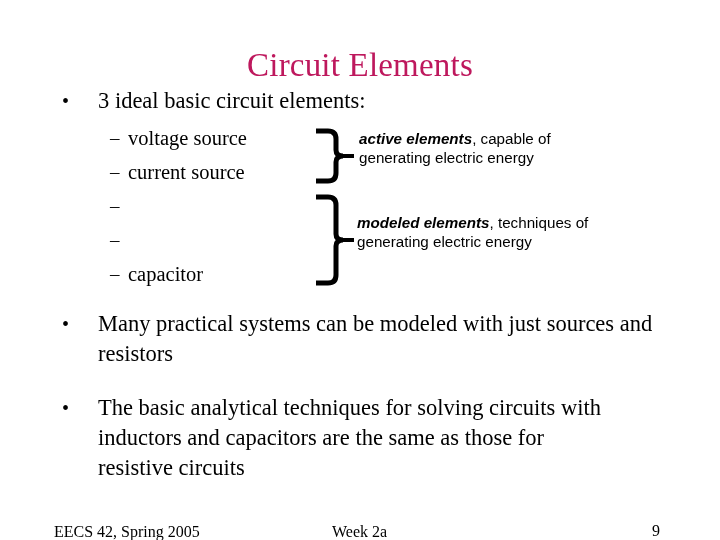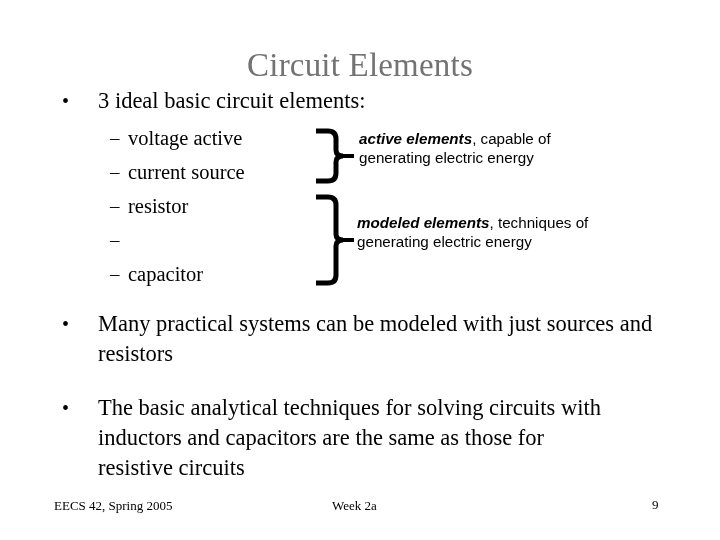--- a/index.html
+++ b/index.html
@@ -29,21 +29,21 @@
   .slide-title {
     position: absolute;
     left: 0;
     top: 24px;
     width: 720px;
     text-align: center;
     font-family: "Liberation Serif", "DejaVu Serif", serif;
     font-size: 33px;
     line-height: 38px;
     font-weight: normal;
-    color: #737373;
+    color: #be185d;
     letter-spacing: 0.2px;
   }
 
   
   .body-area {
     position: absolute;
     left: 0;
     top: 0;
     width: 720px;
     height: 540px;
@@ -128,24 +128,25 @@
   .footer {
     position: absolute;
     left: 0;
     top: 496px;
     width: 720px;
     height: 22px;
   }
   .footer-item {
     position: absolute;
     font-family: "Liberation Serif", "DejaVu Serif", serif;
-    font-size: 13px;
+    font-size: 16px;
     line-height: 16px;
     color: #000000;
     white-space: nowrap;
+    margin-top: 26px;
   }
   .footer-left   { left: 54px;  top: 2px; }
   .footer-center { left: 332px; top: 2px; }
   .footer-right  { left: 652px; top: 1px; }
 </style>
 </head>
 <body>
 
 <div class="slide">
 
@@ -153,31 +154,30 @@
 
   <div class="body-area">
 
     <div class="bullet-row lvl1" style="top:86px; width:600px;">
       <span class="bullet-mark">•</span>
       <span class="bullet-text">3 ideal basic circuit elements:</span>
     </div>
 
     <div class="bullet-row lvl2" style="top:124px; width:200px;">
       <span class="bullet-mark">–</span>
-      <span class="bullet-text">voltage active</span>
+      <span class="bullet-text">voltage source</span>
     </div>
 
     <div class="bullet-row lvl2" style="top:158px; width:200px;">
       <span class="bullet-mark">–</span>
       <span class="bullet-text">current source</span>
     </div>
 
     <div class="bullet-row lvl2" style="top:192px; width:200px;">
       <span class="bullet-mark">–</span>
-      <span class="bullet-text">resistor</span>
     </div>
 
     <div class="bullet-row lvl2" style="top:226px; width:200px;">
       <span class="bullet-mark">–</span>
     </div>
 
     <div class="bullet-row lvl2" style="top:260px; width:200px;">
       <span class="bullet-mark">–</span>
       <span class="bullet-text">capacitor</span>
     </div>

